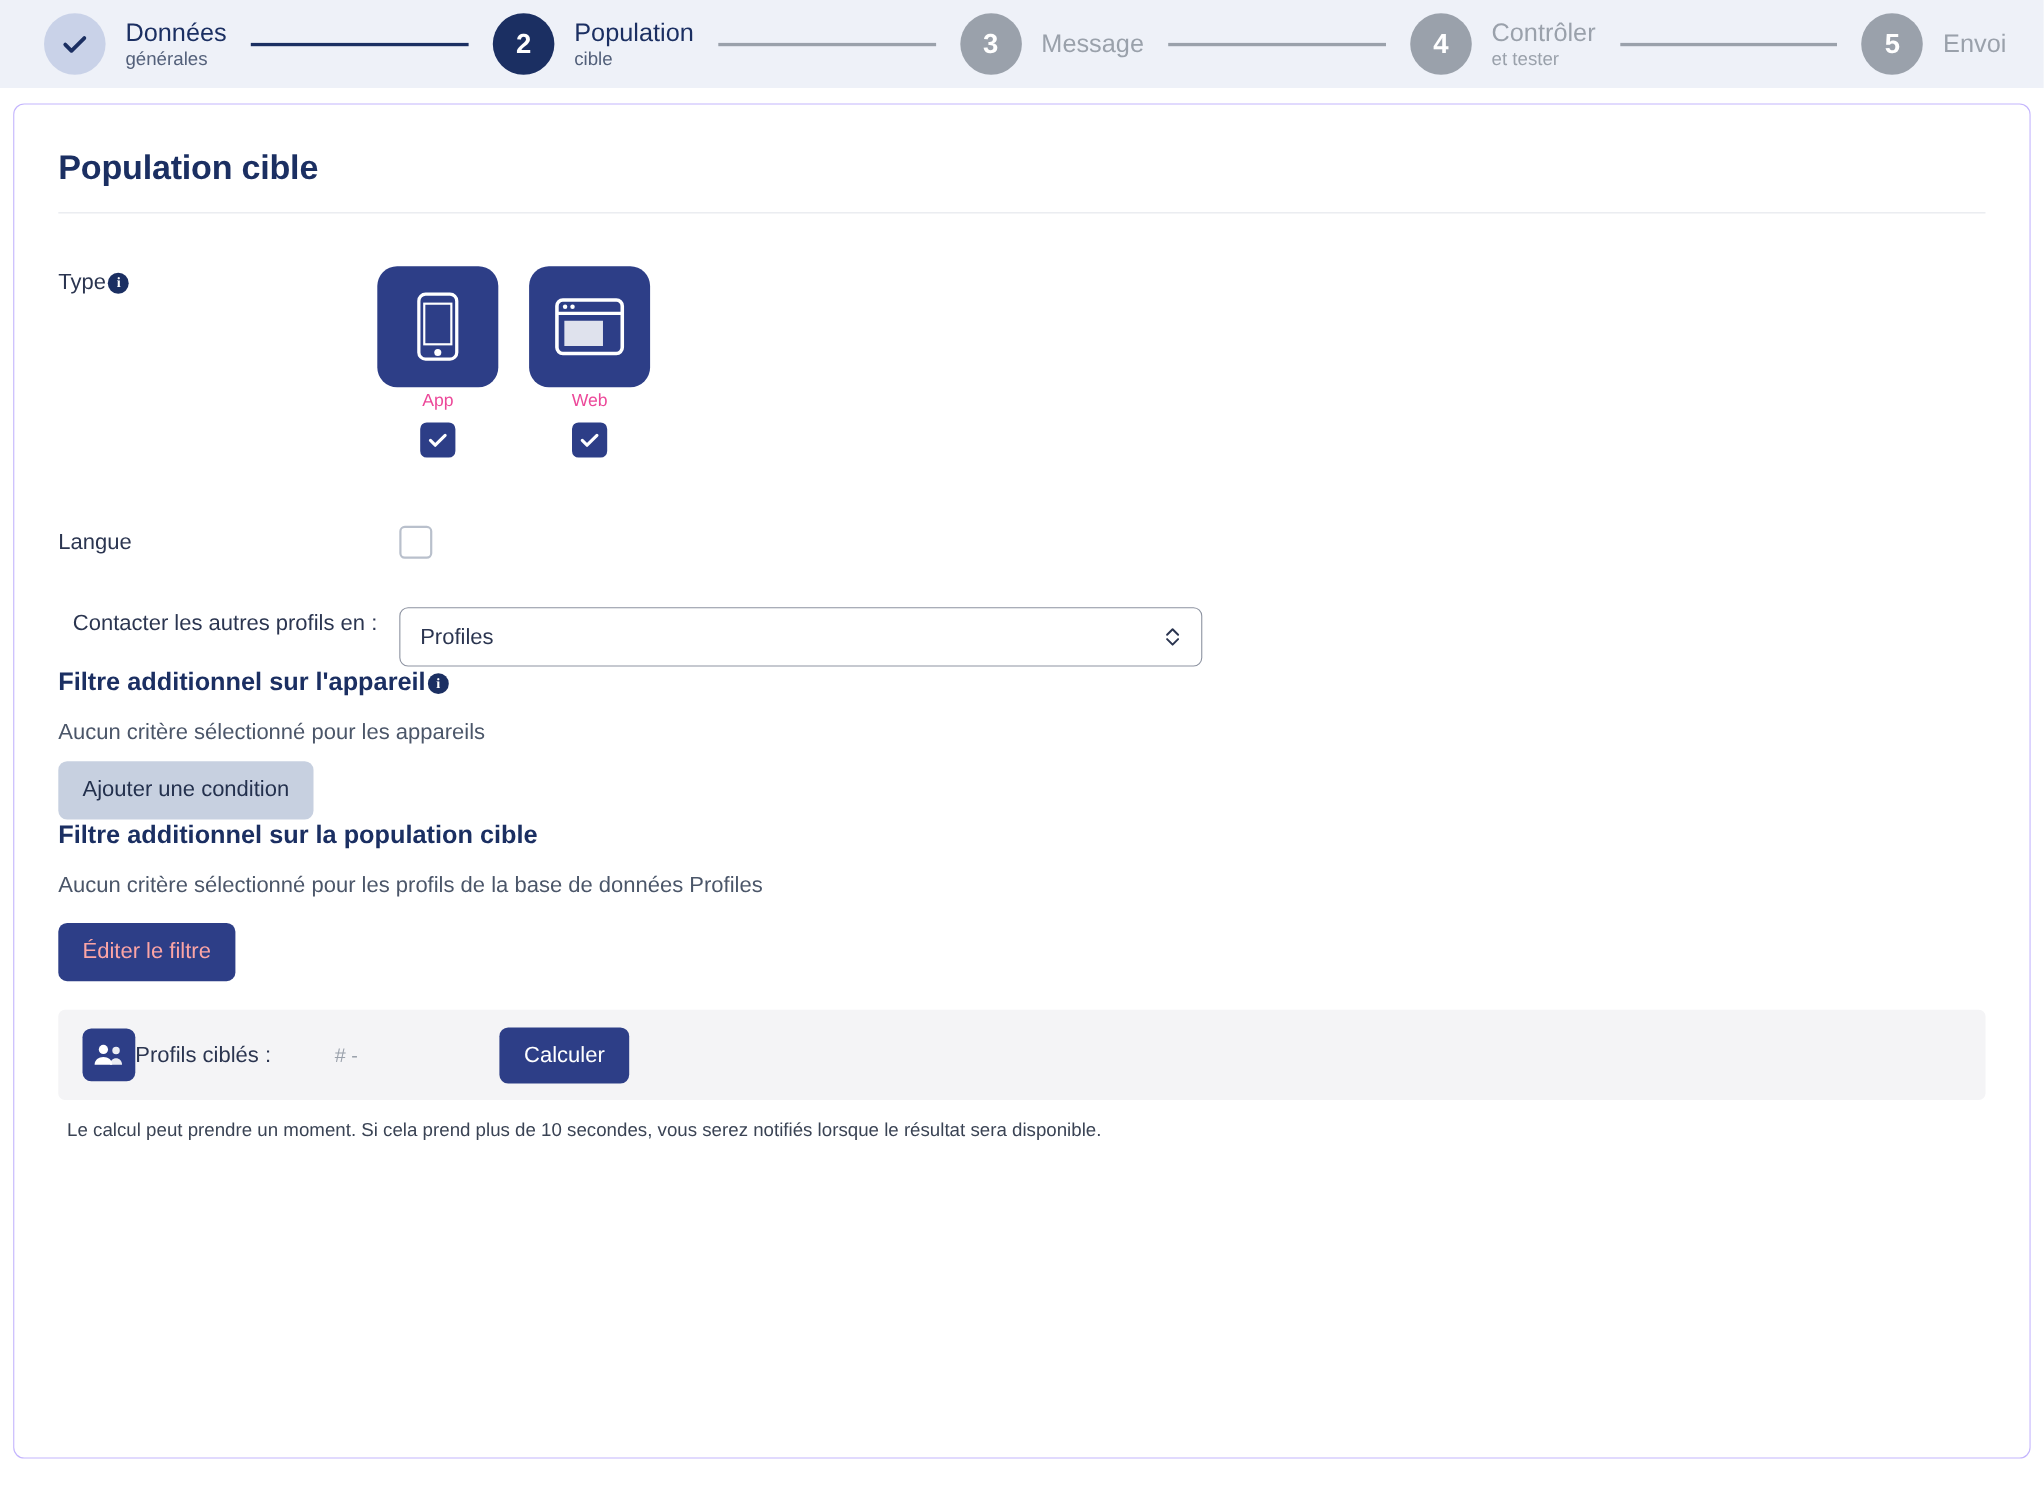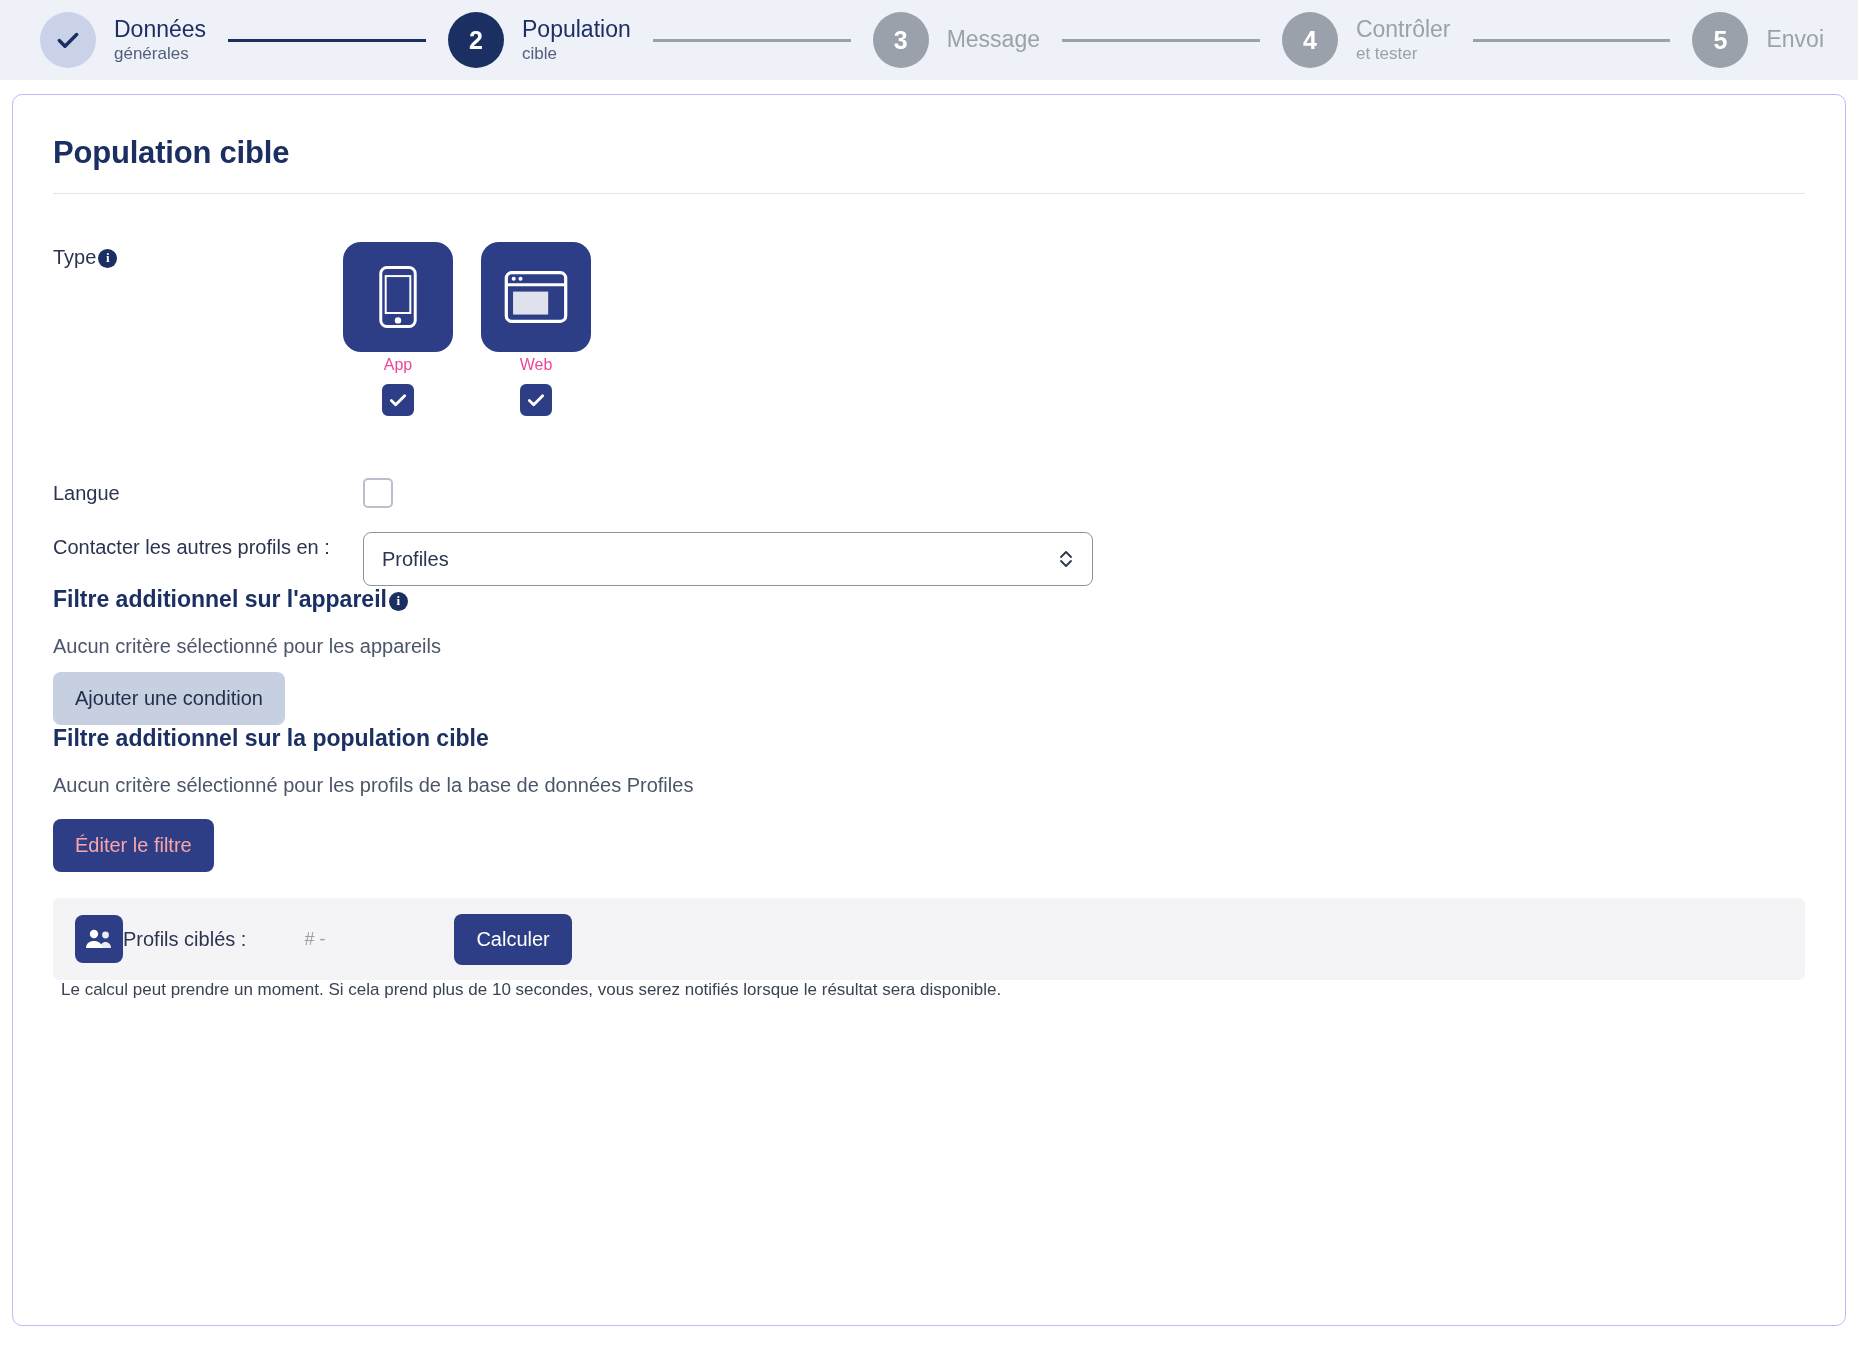--- a/index.html
+++ b/index.html
@@ -179,21 +179,21 @@
     border: 2px solid #b9c0cc;
     background: #ffffff;
     flex: 0 0 auto;
   }
   .langue-text {
     font-size: 20px;
     color: #2b3550;
   }
 
   
-  .select-row { margin-top: 24px; }
+  .select-row { margin-top: 44px; text-align: right; }
   .select-wrap { padding-left: 20px; }
   .select-box {
     width: 730px;
     height: 54px;
     border: 1px solid #8d93a1;
     border-radius: 8px;
     background: #ffffff;
     display: flex;
     align-items: center;
     padding: 0 18px;
@@ -288,20 +288,21 @@
     background: #2d3e87;
     color: #ffffff;
     border: none;
     border-radius: 8px;
     font-size: 20px;
     font-family: "Liberation Sans", sans-serif;
     padding: 14px 22px;
     cursor: pointer;
   }
   .hint {
+    margin-top: 18px;
     margin-left: 8px;
     font-size: 17px;
     color: #3a4354;
   }
 </style>
 </head>
 <body>
 
 <div class="stepper">
 

